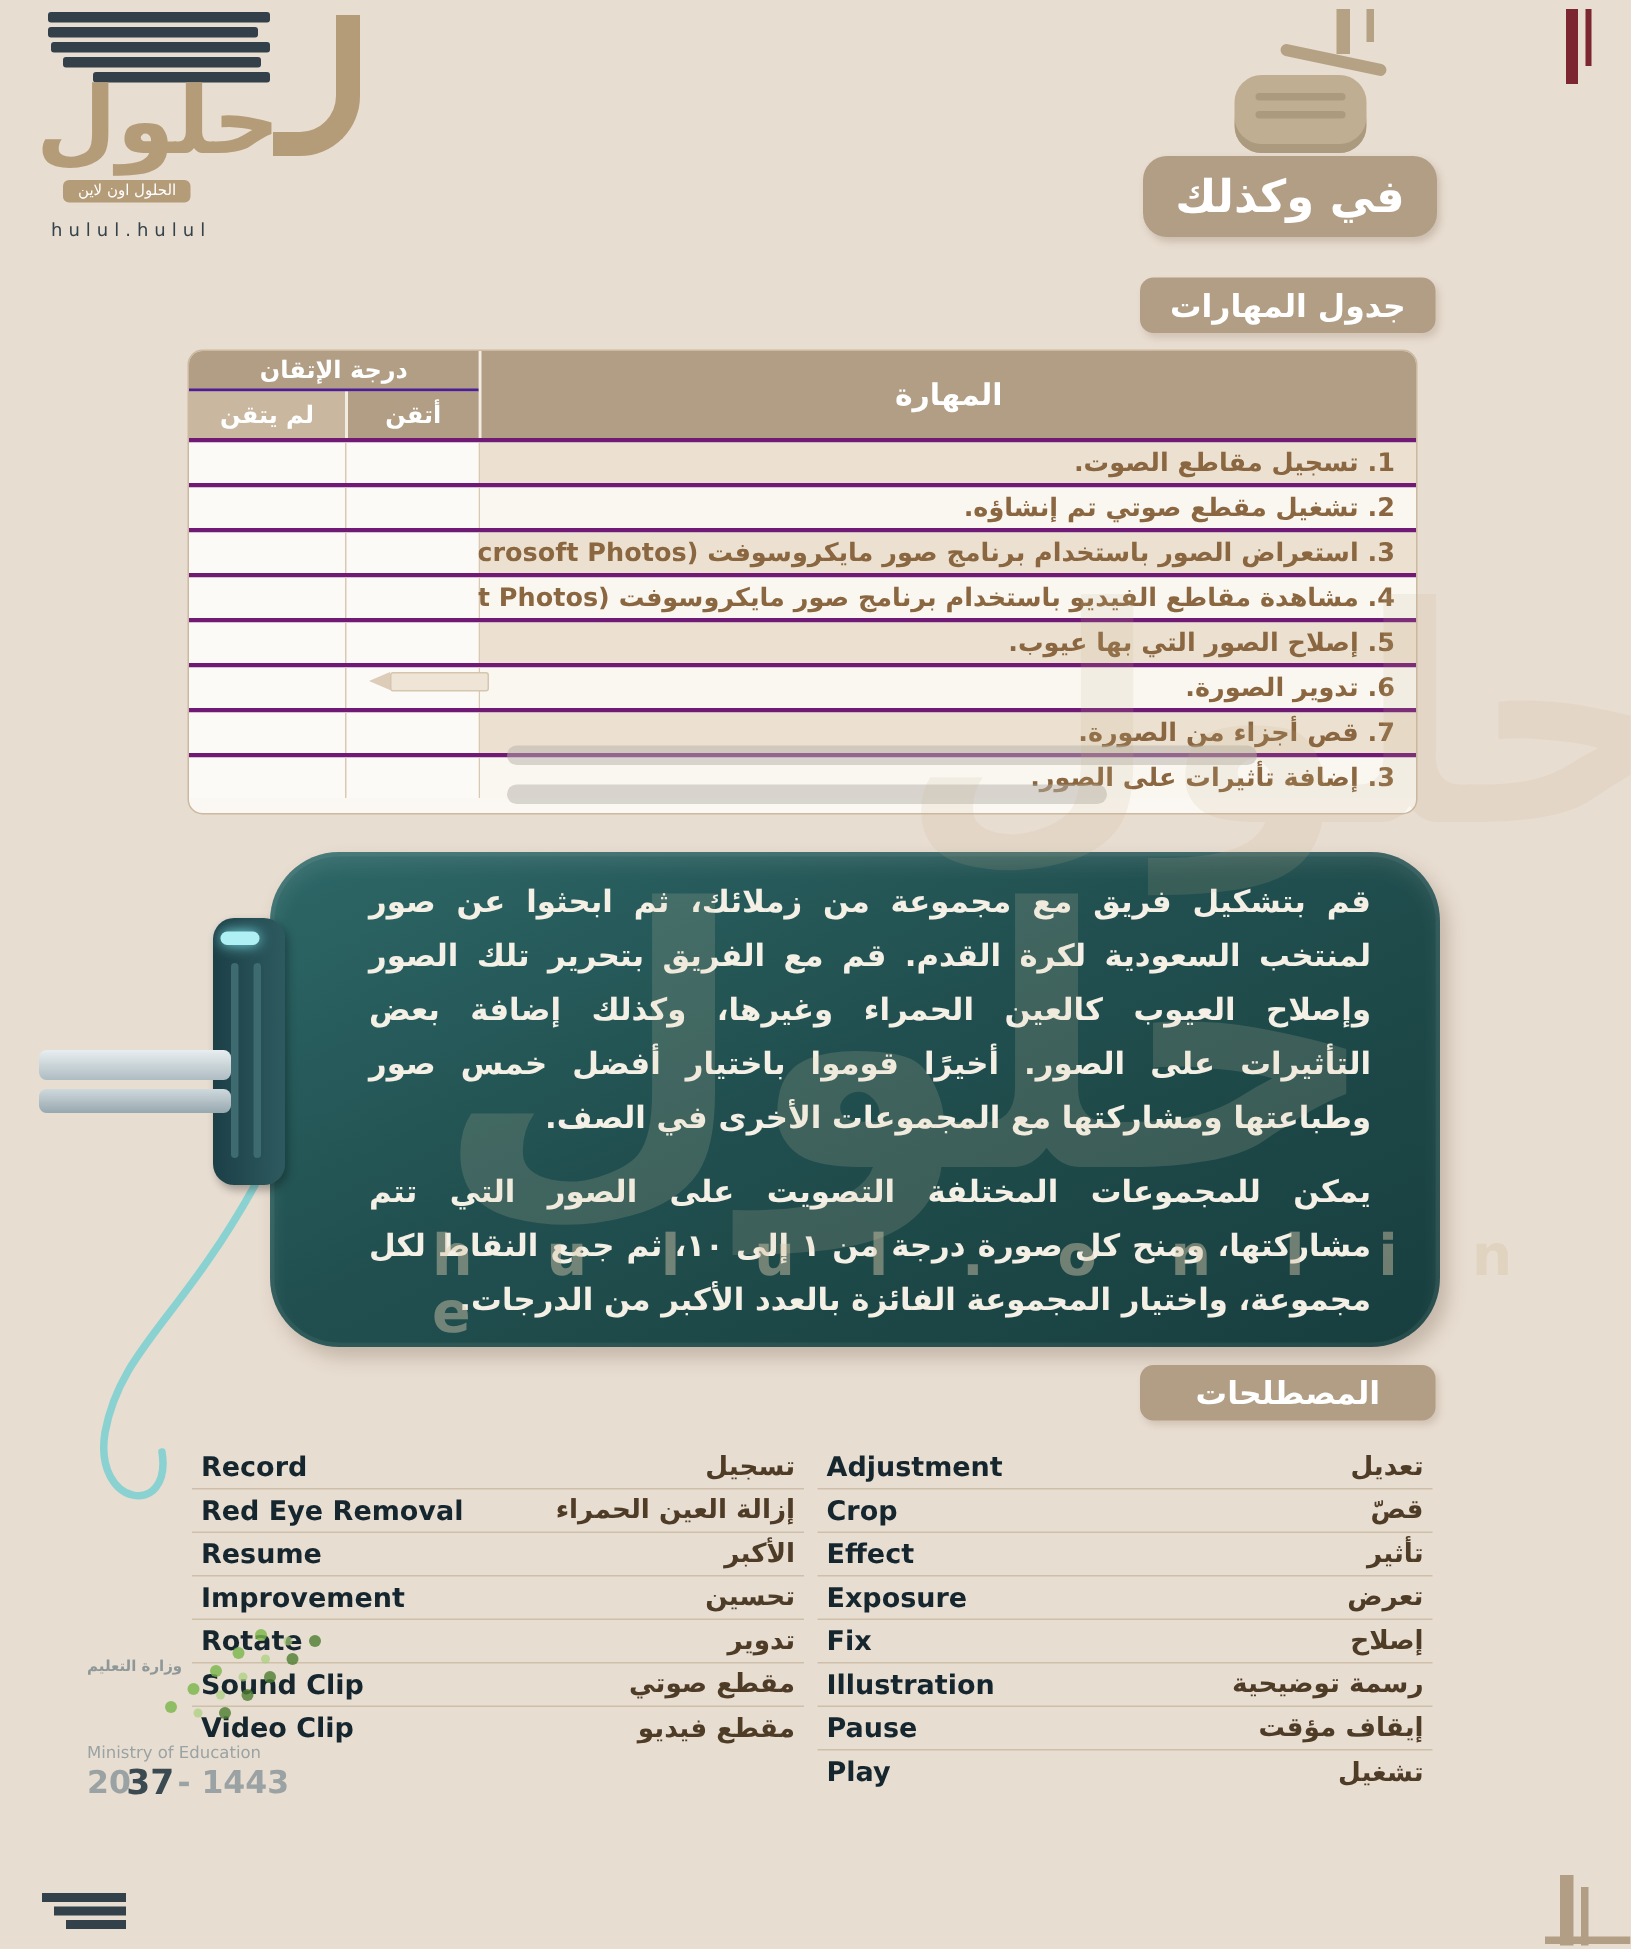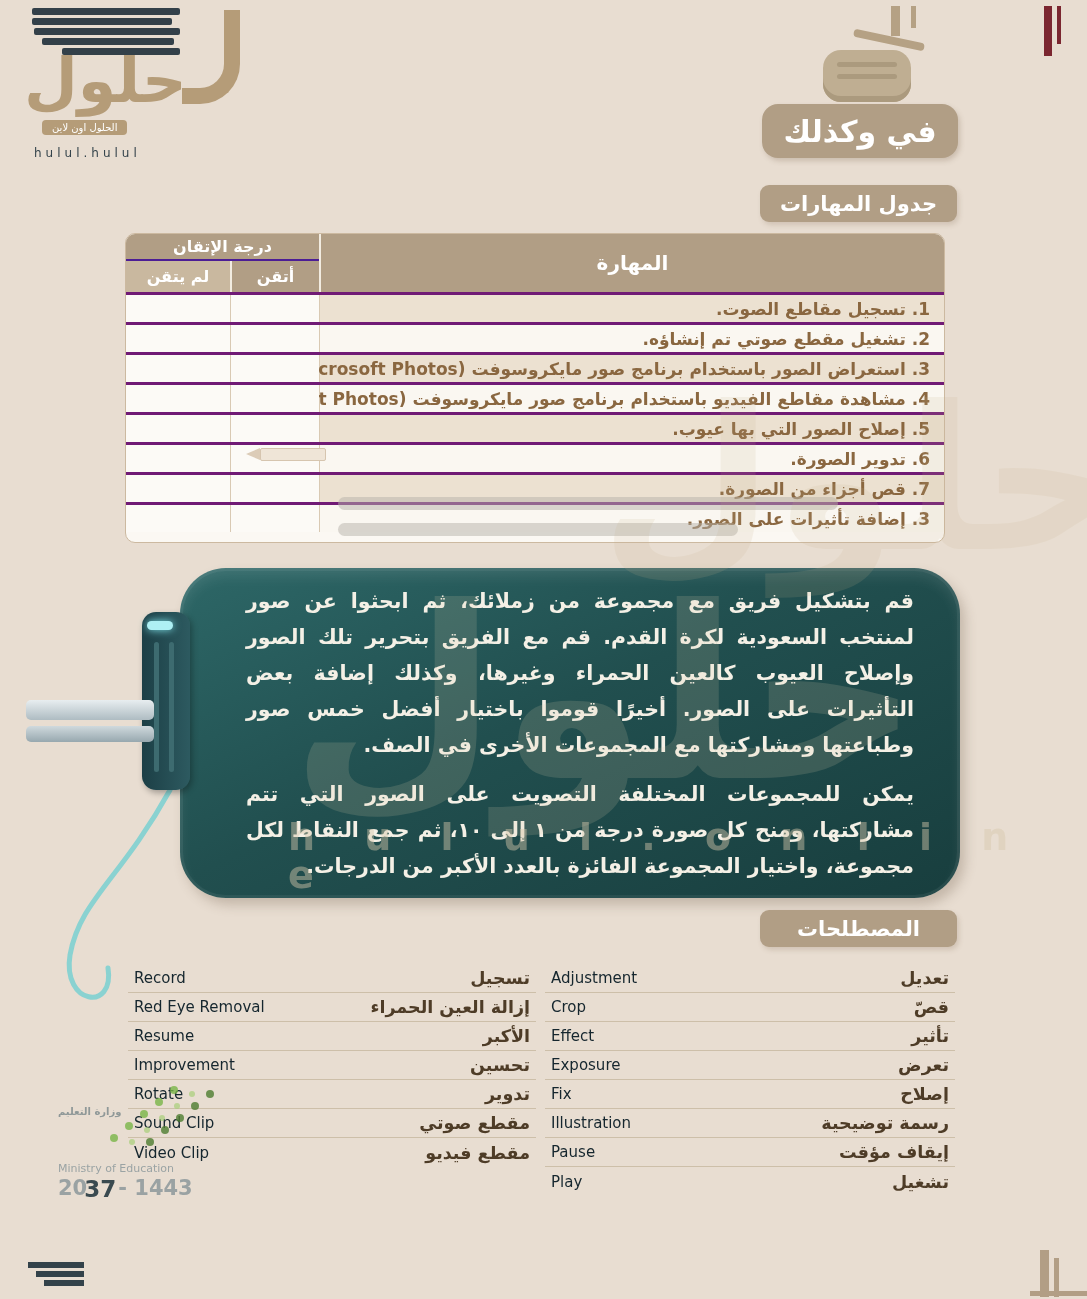--- a/index.html
+++ b/index.html
@@ -90,21 +90,21 @@
   .gw-p2 { margin-top: 14px; }
 
   
   .gloss-col { position: absolute; top: 964px; }
   .g-row {
     height: 29px; display: flex; align-items: center; justify-content: space-between;
     border-bottom: 1.6px solid #cdbfa9; padding: 0 6px;
   }
   .g-row:last-child { border-bottom: none; }
   .g-ar { font-size: 17.5px; font-weight: bold; color: #4e3c27; }
-  .g-en { font-size: 15px;  font-weight: normal; color: #15262e; direction: ltr; unicode-bidi: isolate; }
+  .g-en { font-size: 18px;  font-weight: bold; color: #15262e; direction: ltr; unicode-bidi: isolate; }
 
   
   .ministry-ar { position: absolute; left: 58px; top: 1106px; color: #8f9898; font-size: 10px; font-weight: bold; }
   .ministry-en { position: absolute; left: 58px; top: 1162px; color: #9aa3a4; font-size: 11px; direction: ltr; }
   .year-line   { position: absolute; left: 58px; top: 1176px; direction: ltr; display: flex; align-items: flex-start;
                  color: #9aa2a3; font-size: 21px; font-weight: bold; }
   .page-num    { color: #3a4a50; font-size: 23px; margin-left: -3px; margin-right: 2px; }
 
   
   .wm { position: absolute; z-index: 4; pointer-events: none; font-weight: bold; line-height: 1; }

